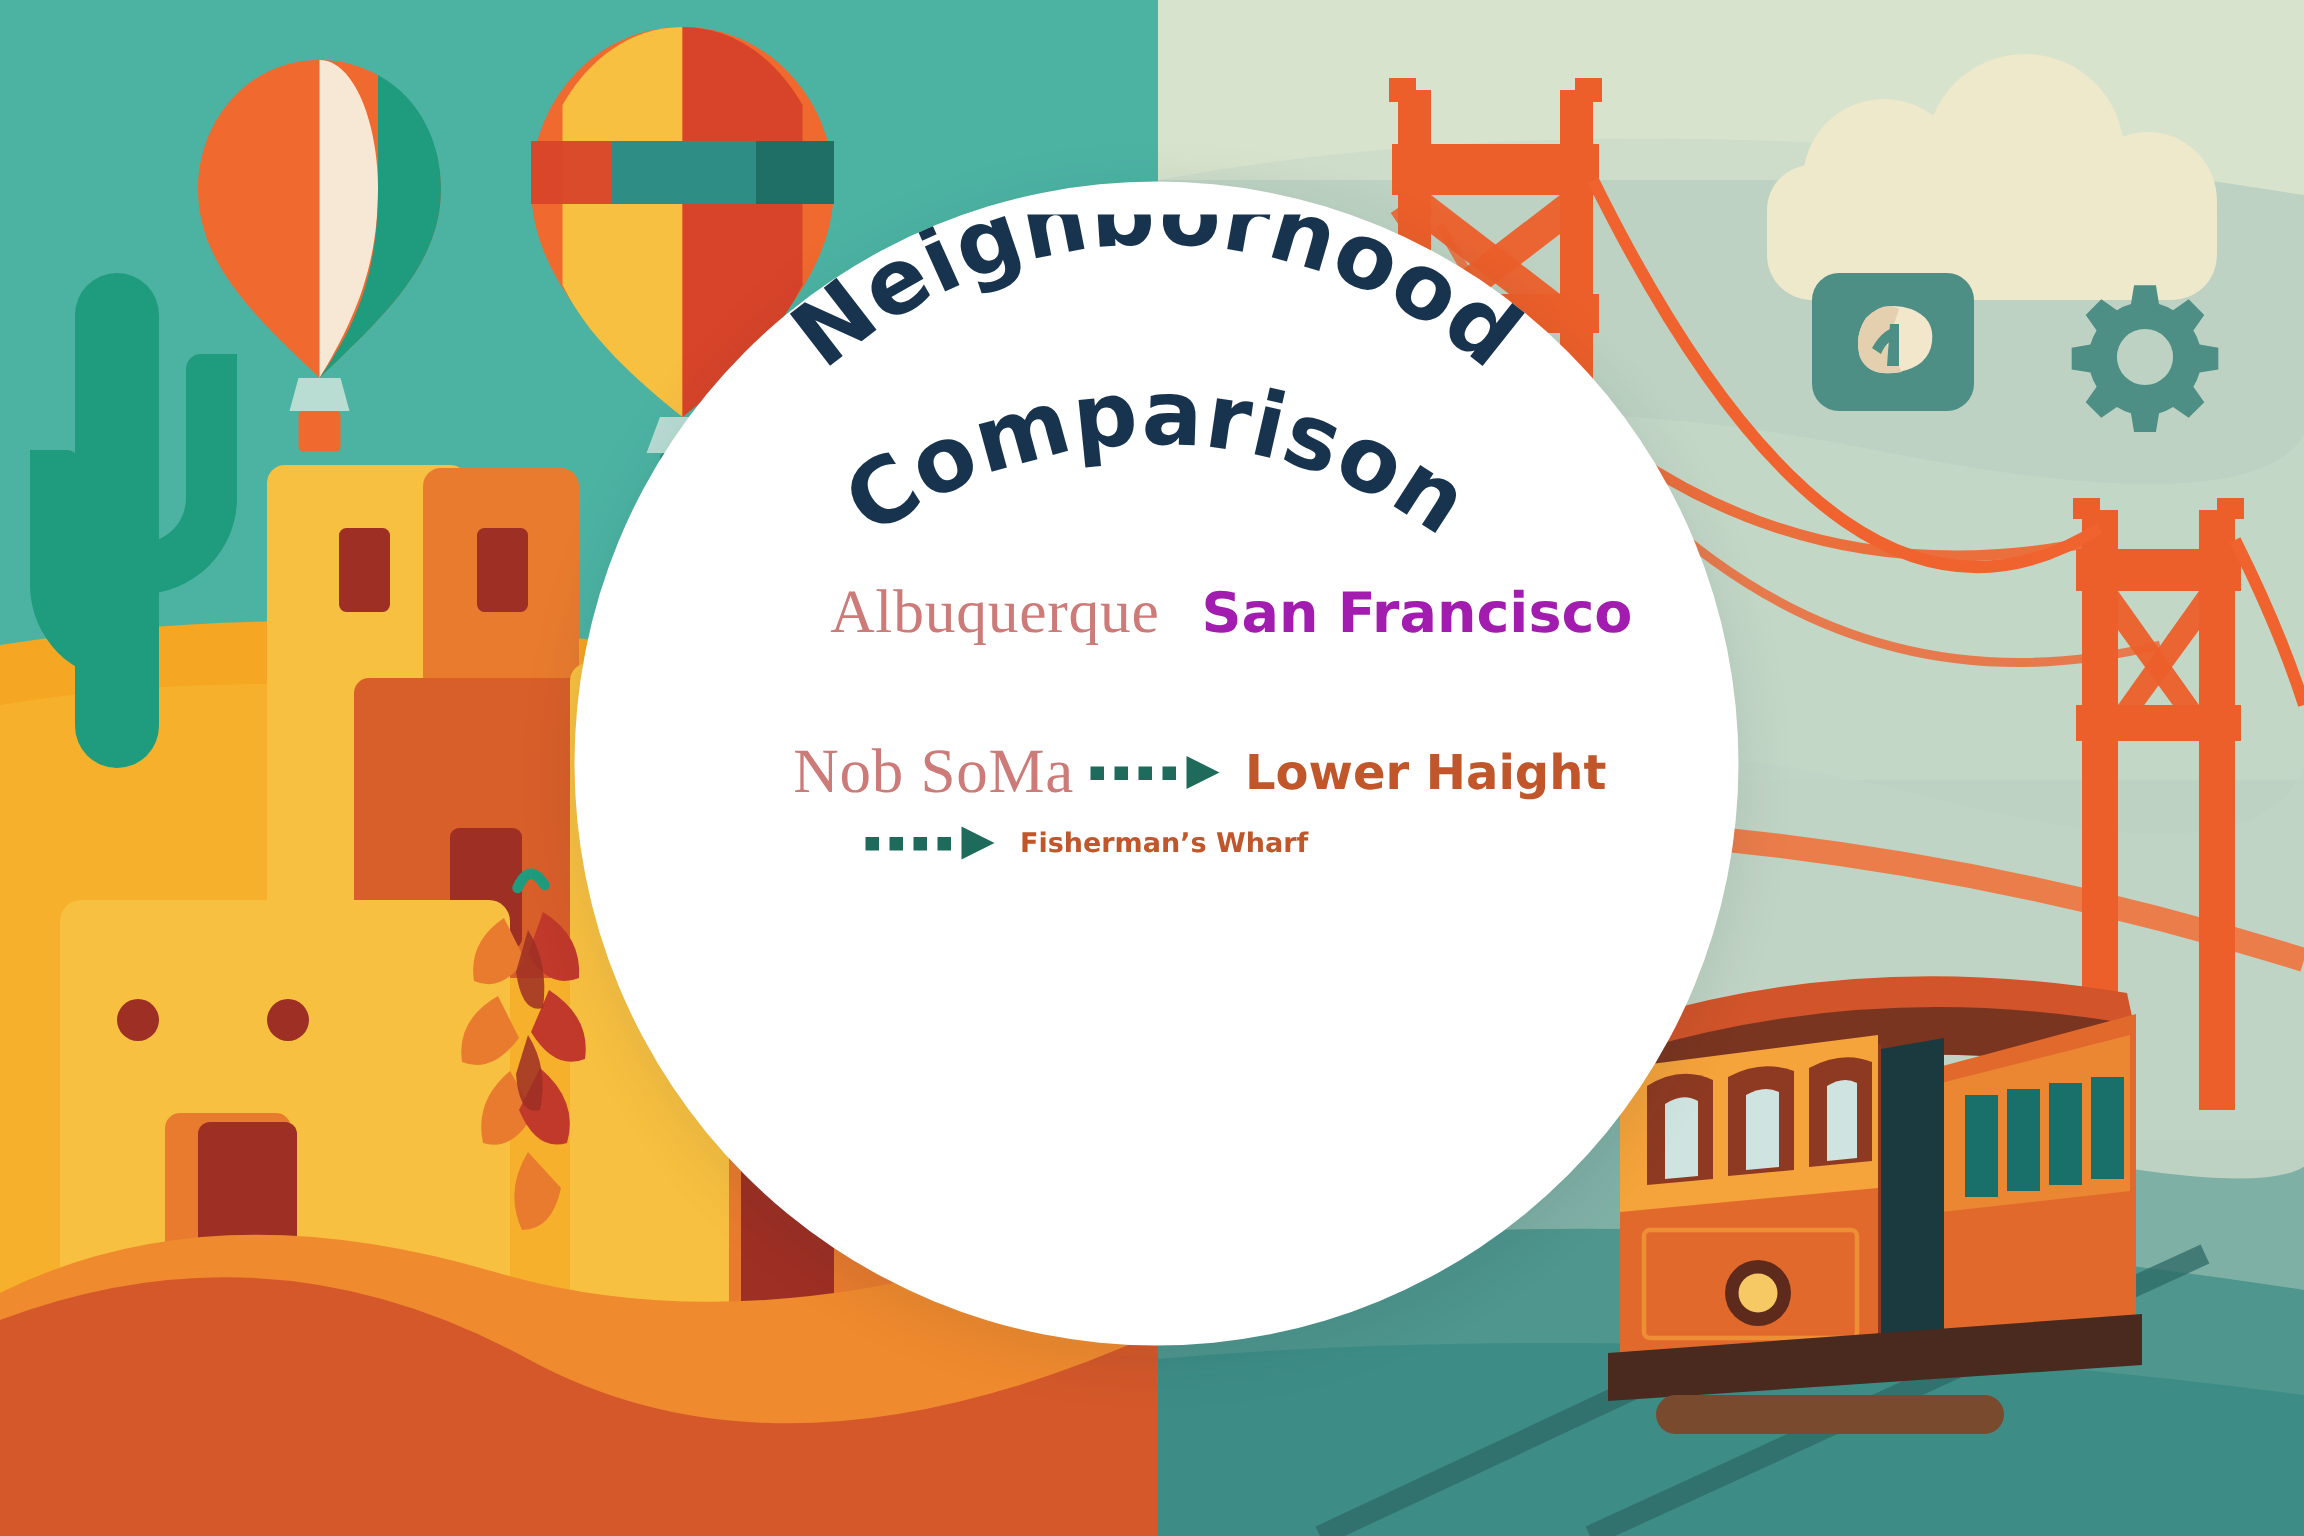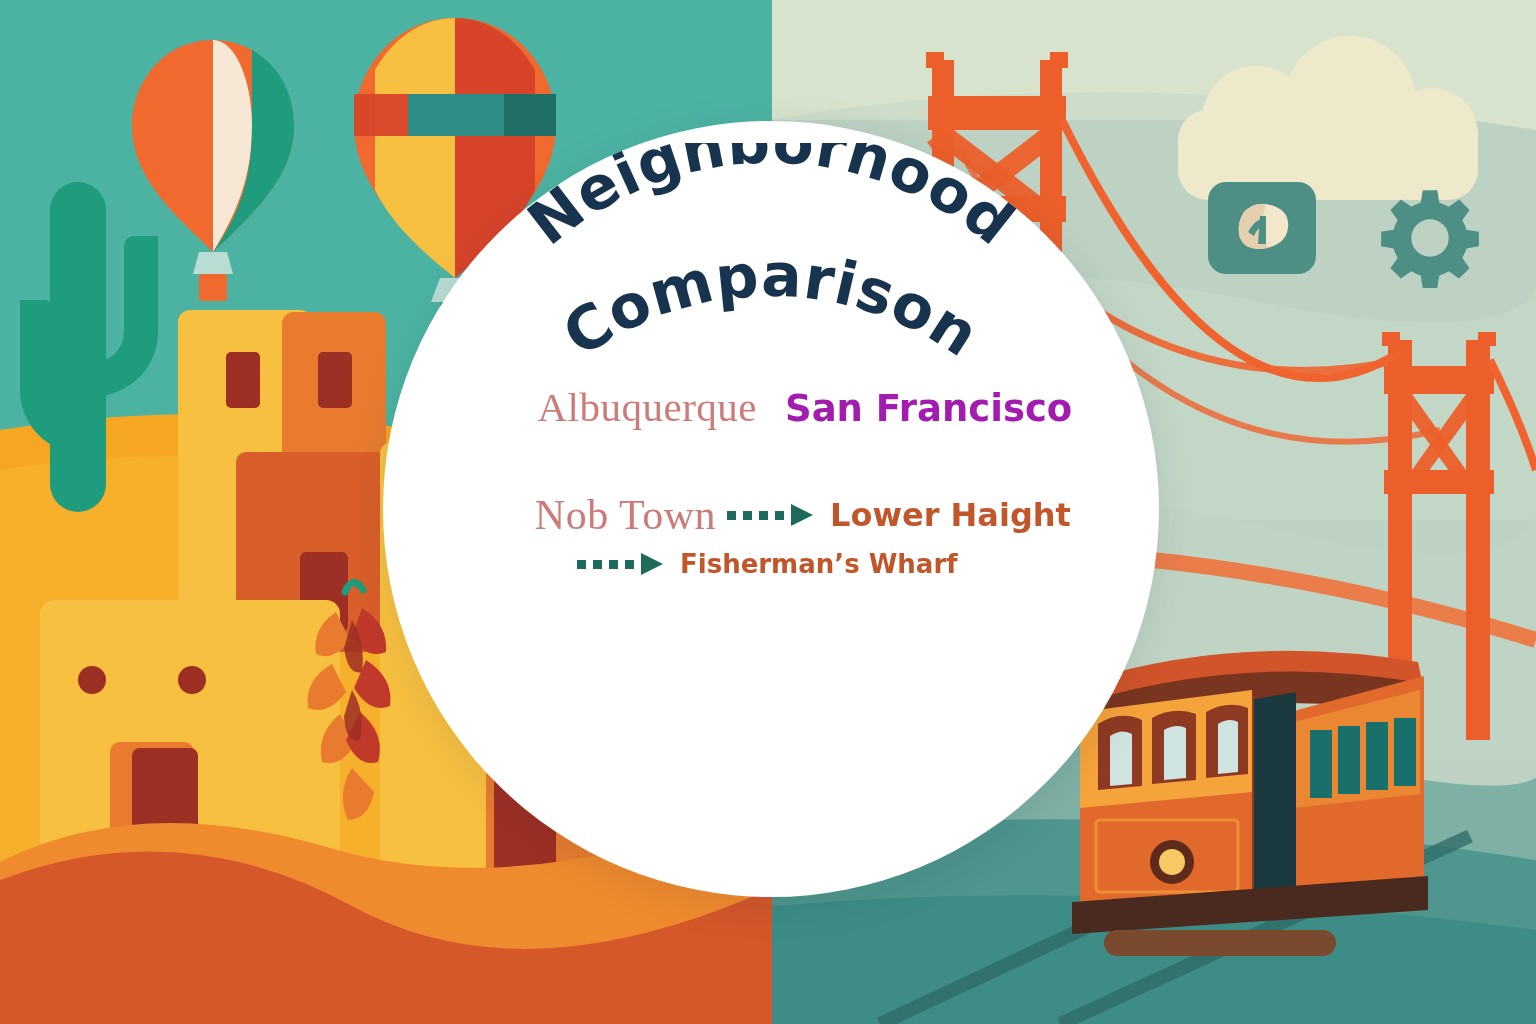--- a/index.html
+++ b/index.html
@@ -18,21 +18,21 @@
     box-shadow:0 8px 40px rgba(20,40,50,.10);
     overflow:hidden;
   }
   #title-arc{position:absolute;left:0;top:22px;width:776px;height:230px;}
   #title-arc text{
     font-family:"DejaVu Sans", sans-serif;
     font-weight:700;font-size:60px;fill:#17334d;letter-spacing:0.5px;
   }
 
   #cols{
-    position:absolute;left:0;top:262px;width:776px;
+    position:absolute;left:16px;top:262px;width:776px;
     display:flex;align-items:baseline;justify-content:center;
   }
   #col-left-head{
     width:340px;text-align:right;padding-right:14px;
     font-family:"Liberation Serif", serif;
     font-size:41px;color:#cc7b78;letter-spacing:.5px;
   }
   #col-right-head{
     width:340px;text-align:left;padding-left:14px;
     font-family:"DejaVu Sans", sans-serif;font-weight:700;
@@ -47,21 +47,21 @@
     white-space:nowrap;
   }
   .row-arrow{width:98px;display:flex;align-items:center;justify-content:center;}
   .row-right{
     width:300px;text-align:left;padding-left:10px;
     font-family:"DejaVu Sans", sans-serif;font-weight:700;color:#c0562a;
     white-space:nowrap;
   }
   .r0 .row-left{font-size:42px;} .r0 .row-right{font-size:32px;}
   .r1 .row-left{font-size:42px;} .r1 .row-right{font-size:42px;}
-  .r2 .row-left{font-size:42px;} .r2 .row-right{font-size:26px;}
+  .r2 .row-left{font-size:42px;} .r2 .row-right{font-size:18px;}
 </style>
 </head>
 <body>
 
 <div id="stage">
 
   <svg class="layer" viewBox="0 0 1536 1024" width="1536" height="1024" preserveAspectRatio="none">
     <defs>
       <clipPath id="clipL">
           <rect x="0" y="0" width="772" height="1024"></rect>
@@ -280,21 +280,21 @@
     </svg>
 
     <div id="cols">
       <div id="col-left-head">Albuquerque</div>
       <div id="col-right-head">San Francisco</div>
     </div>
 
     <div id="rows">
 
       <div class="row r0">
-        <div class="row-left">Nob Town</div>
+        <div class="row-left">Nob SoMa</div>
         <div class="row-arrow">
           <svg viewBox="0 0 92 26" width="92" height="26">
             <rect x="2" y="9" width="9" height="9" fill="#1e6b5c"></rect>
             <rect x="18" y="9" width="9" height="9" fill="#1e6b5c"></rect>
             <rect x="34" y="9" width="9" height="9" fill="#1e6b5c"></rect>
             <rect x="50" y="9" width="9" height="9" fill="#1e6b5c"></rect>
             <path d="M66,2 L88,13 L66,24 Z" fill="#1e6b5c"></path>
           </svg>
         </div>
         <div class="row-right">Lower Haight</div>

